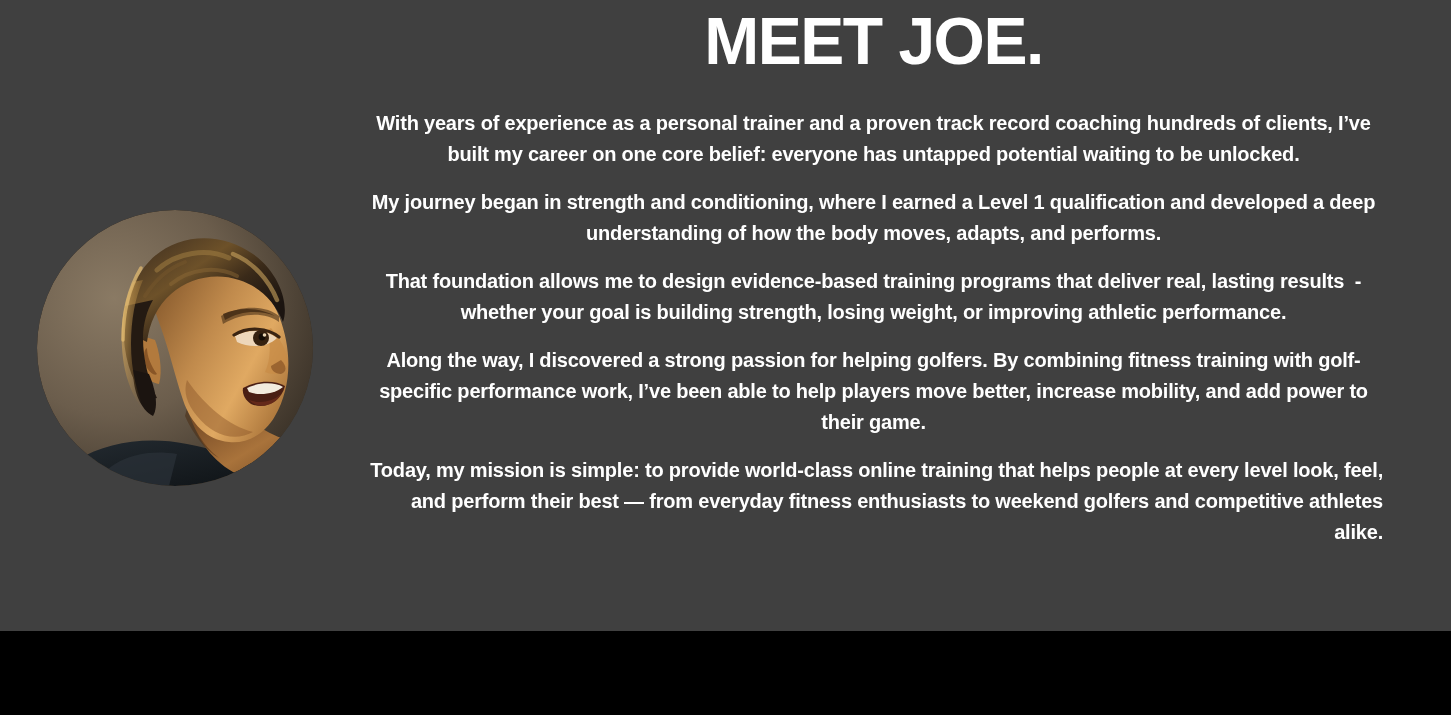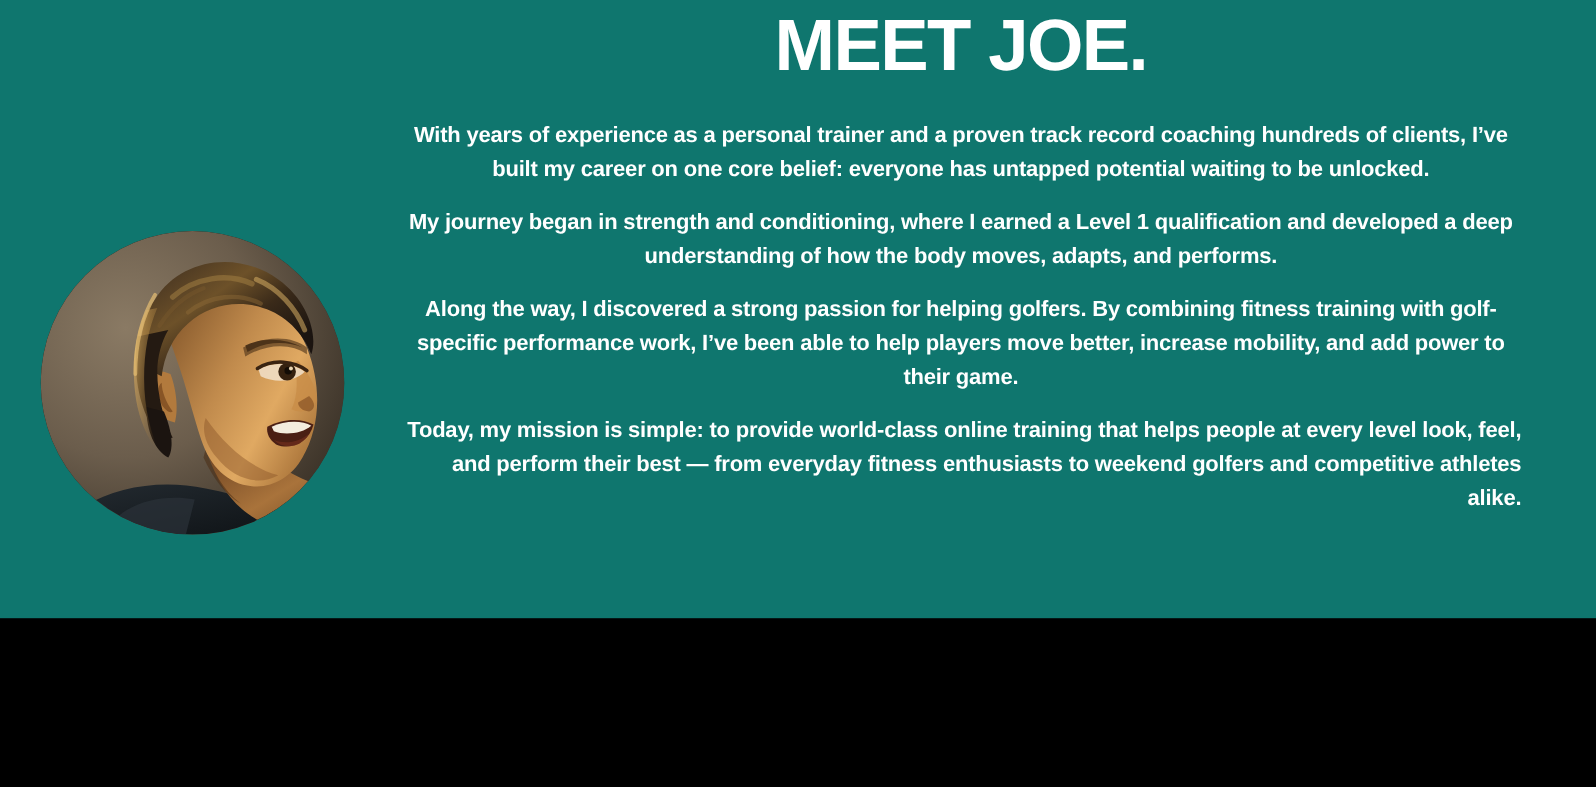--- a/index.html
+++ b/index.html
@@ -12,22 +12,22 @@
     height: 715px;
     background: #000000;
     font-family: "Liberation Sans", sans-serif;
     overflow: hidden;
     position: relative;
   }
 
   .page {
     position: relative;
     width: 1451px;
-    height: 562px;
-    background: #0f766e;
+    height: 631px;
+    background: #404040;
   }
 
   
   .portrait {
     position: absolute;
     left: 37px;
     top: 210px;
     width: 276px;
     height: 276px;
     border-radius: 50%;
@@ -196,18 +196,19 @@
       </g>
     </svg>
   </div>
 
   <div class="content">
     <h1 class="heading">MEET JOE.</h1>
 
     <div class="bio">
       <p>With years of experience as a personal trainer and a proven track record coaching hundreds of clients, I’ve built my career on one core belief: everyone has untapped potential waiting to be unlocked.</p>
       <p>My journey began in strength and conditioning, where I earned a Level 1 qualification and developed a deep understanding of how the body moves, adapts, and performs.</p>
+      <p>That foundation allows me to design evidence-based training programs that deliver real, lasting results  - whether your goal is building strength, losing weight, or improving athletic performance.</p>
       <p>Along the way, I discovered a strong passion for helping golfers. By combining fitness training with golf-specific performance work, I’ve been able to help players move better, increase mobility, and add power to their game.</p>
       <p>Today, my mission is simple: to provide world-class online training that helps people at every level look, feel, and perform their best — from everyday fitness enthusiasts to weekend golfers and competitive athletes alike.</p>
     </div>
   </div>
 
 </div>
 
 </body></html>

